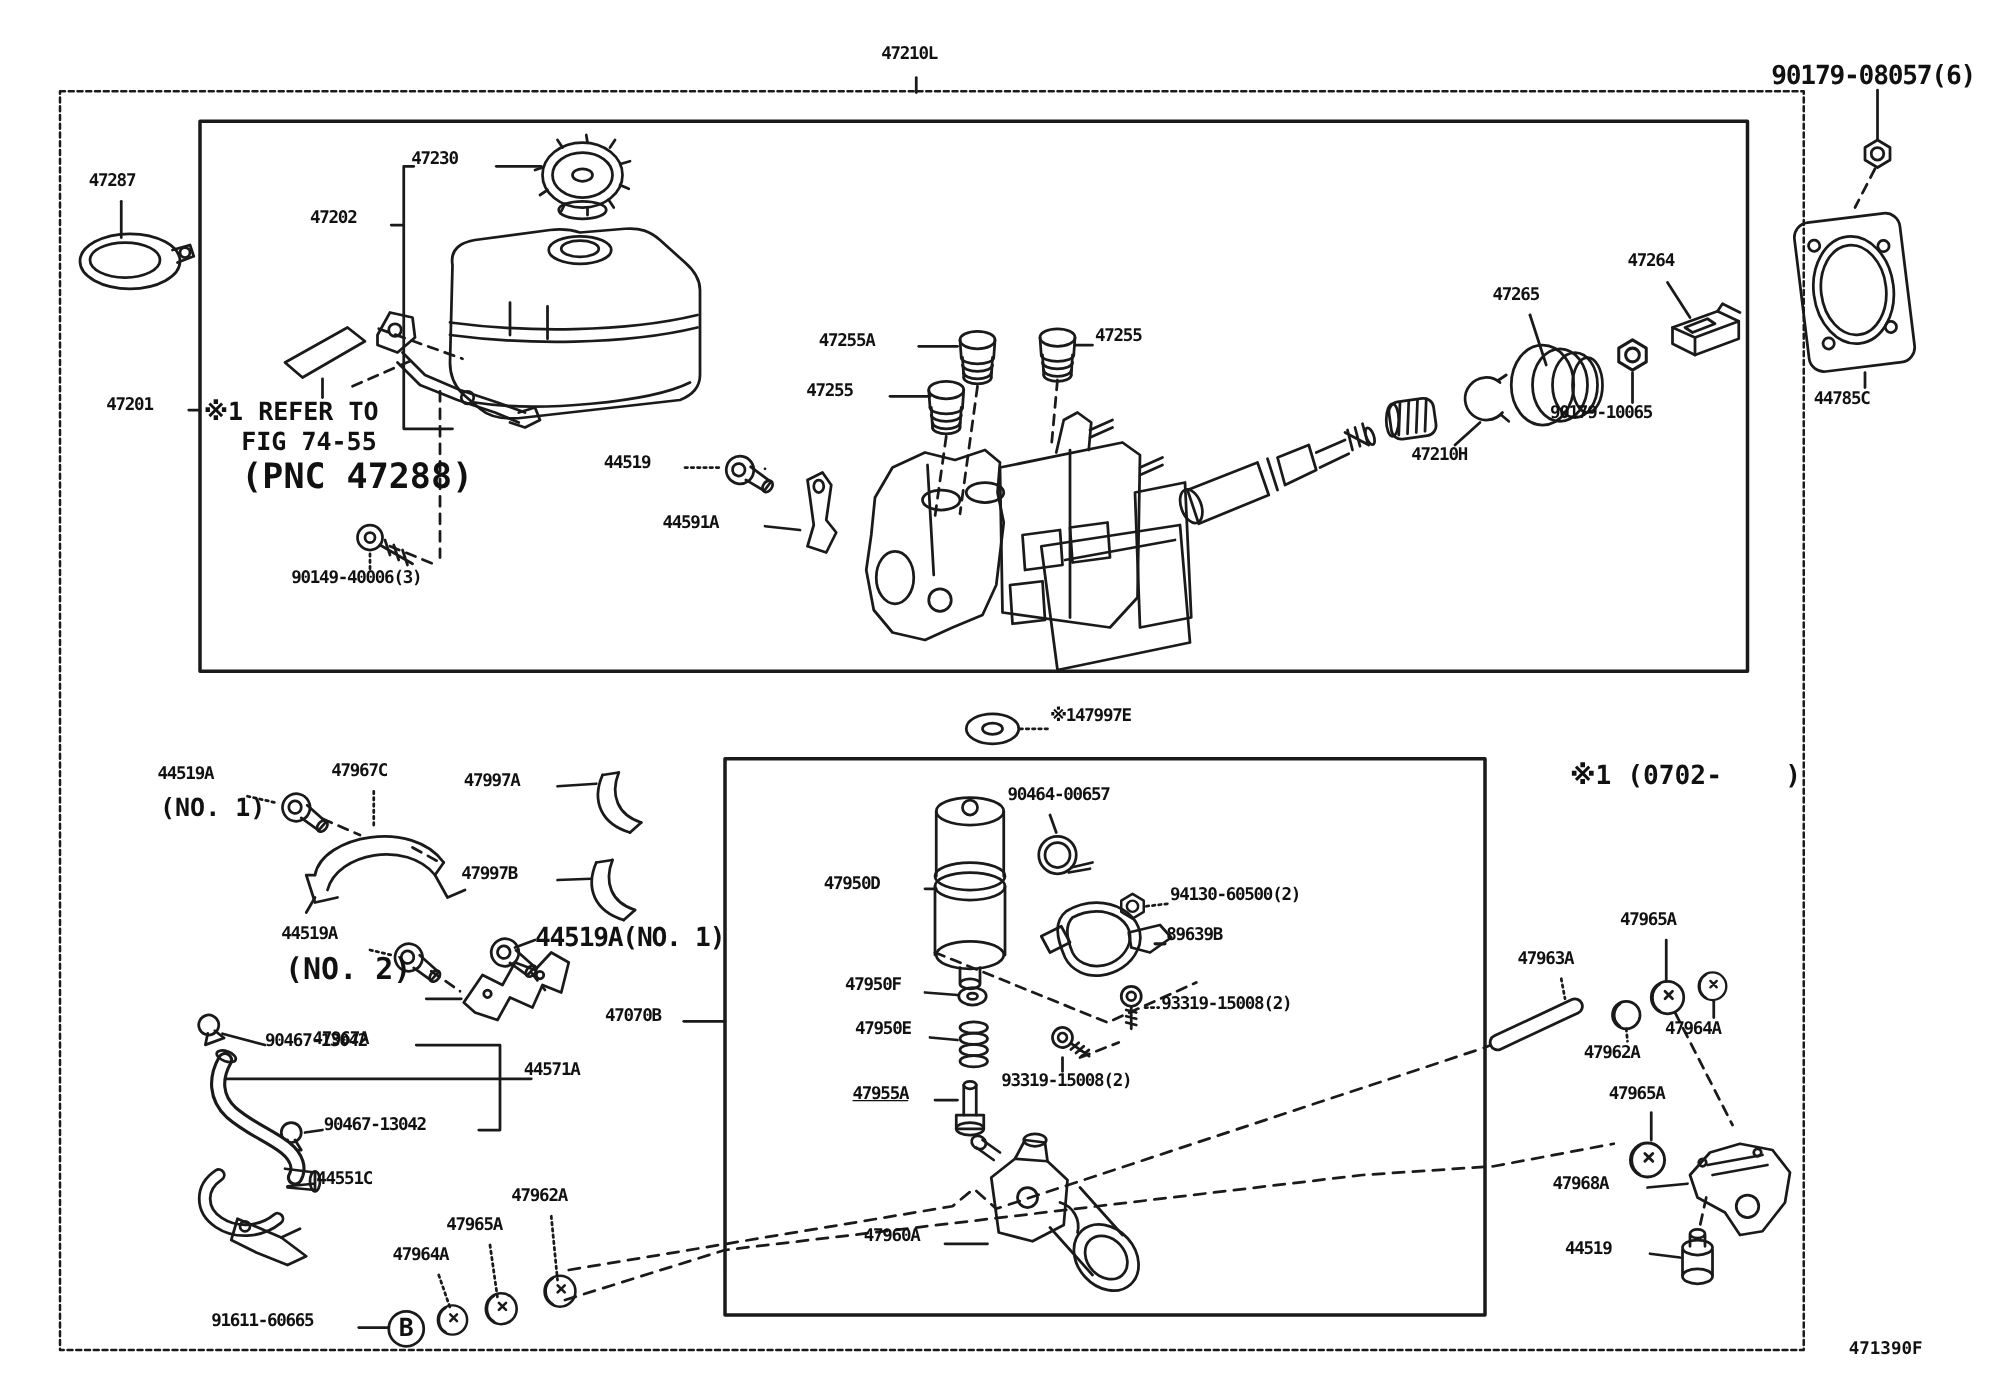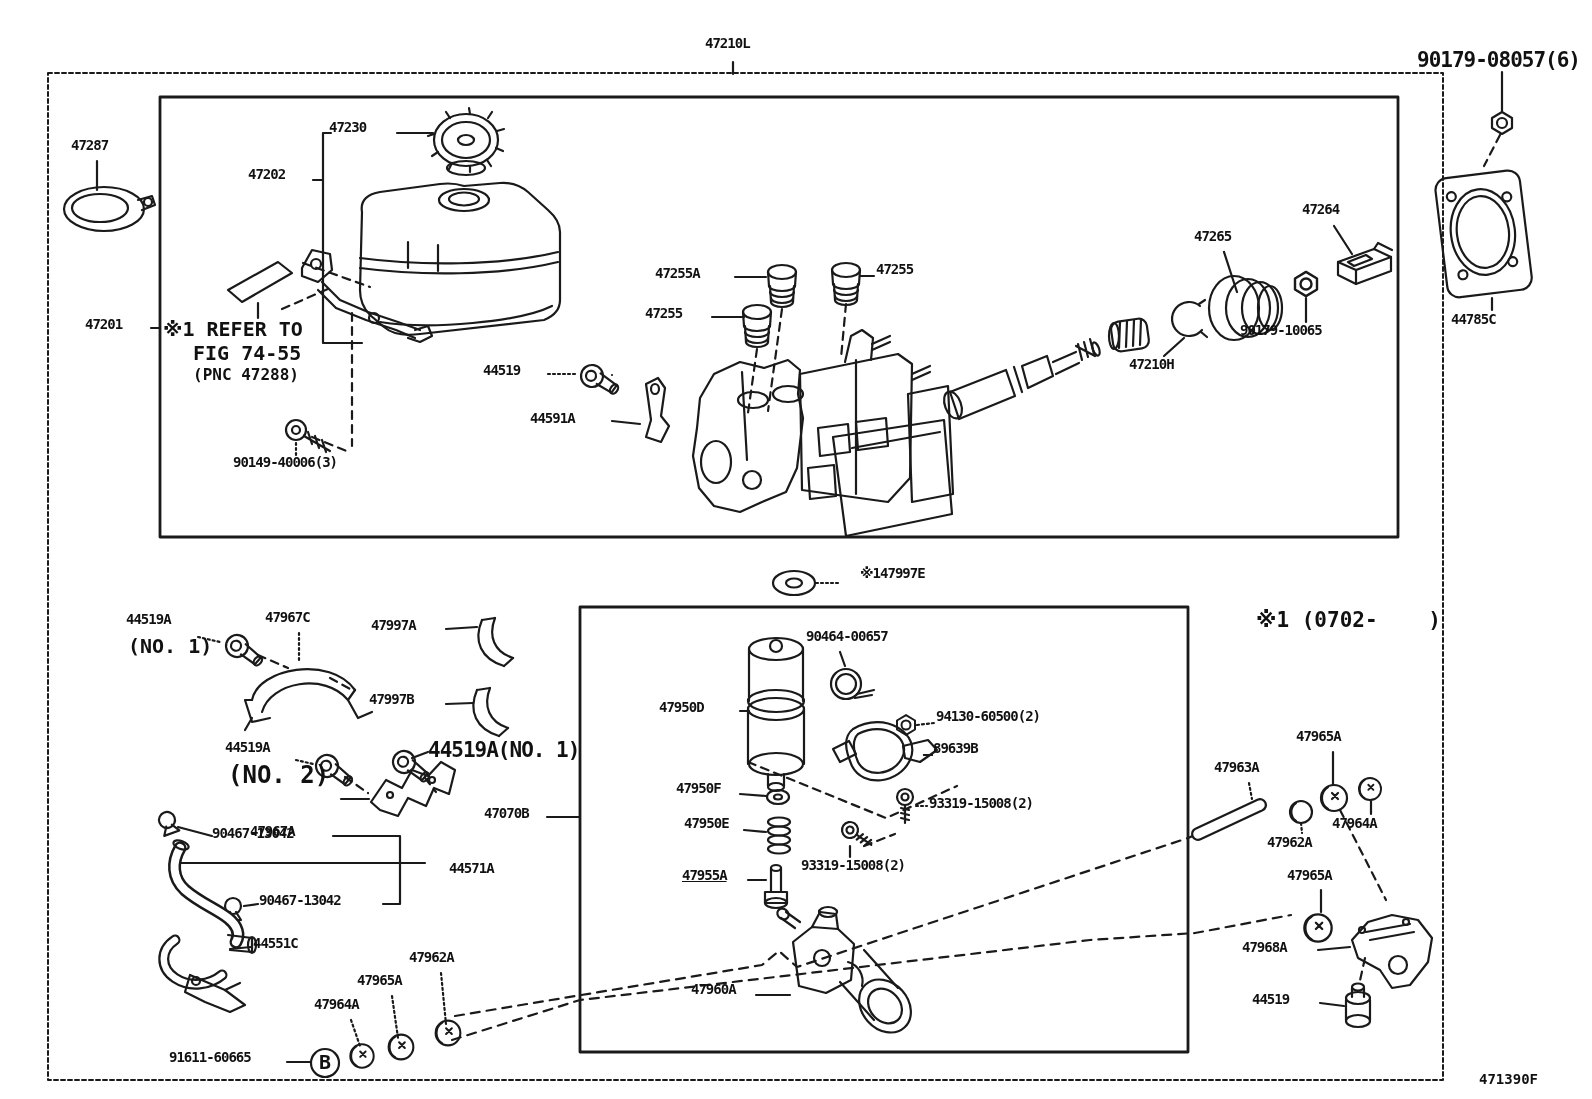--- a/index.html
+++ b/index.html
@@ -426,33 +426,33 @@
 
 <div id="labels">
       <div class="lbl" style="left: 705px; top: 36px;">47210L</div>
       <div class="lbl" style="left: 1417px; top: 50px; font-size: 21px;">90179-08057(6)</div>
       <div class="lbl" style="left: 71px; top: 138px;">47287</div>
       <div class="lbl" style="left: 329px; top: 120px; text-align: right;">47230</div>
       <div class="lbl" style="left: 248px; top: 167px;">47202</div>
       <div class="lbl" style="left: 85px; top: 317px;">47201</div>
       <div class="lbl note" style="left: 163px; top: 319px; font-size: 20px;">※1 REFER TO</div>
       <div class="lbl note" style="left: 193px; top: 343px; font-size: 20px;">FIG 74-55</div>
-      <div class="lbl note" style="left: 193px; top: 367px; font-size: 16px;">(PNC 47288)</div>
+      <div class="lbl note" style="left: 193px; top: 367px; font-size: 28px;">(PNC 47288)</div>
       <div class="lbl" style="left: 233px; top: 455px;">90149-40006(3)</div>
       <div class="lbl" style="left: 655px; top: 266px;">47255A</div>
       <div class="lbl" style="left: 645px; top: 306px;">47255</div>
       <div class="lbl" style="left: 876px; top: 262px;">47255</div>
       <div class="lbl" style="left: 483px; top: 363px;">44519</div>
       <div class="lbl" style="left: 530px; top: 411px;">44591A</div>
       <div class="lbl" style="left: 1194px; top: 229px;">47265</div>
       <div class="lbl" style="left: 1302px; top: 202px;">47264</div>
       <div class="lbl" style="left: 1240px; top: 323px;">90179-10065</div>
       <div class="lbl" style="left: 1129px; top: 357px;">47210H</div>
       <div class="lbl" style="left: 1451px; top: 312px;">44785C</div>
-      <div class="lbl" style="left: 840px; top: 566px; margin-left: 20px;">※147997E</div>
+      <div class="lbl" style="left: 840px; top: 566px;">※147997E</div>
       <div class="lbl note" style="left: 1256px; top: 610px; font-size: 21px;">※1 (0702-    )</div>
       <div class="lbl" style="left: 806px; top: 629px;">90464-00657</div>
       <div class="lbl" style="left: 659px; top: 700px;">47950D</div>
       <div class="lbl" style="left: 936px; top: 709px;">94130-60500(2)</div>
       <div class="lbl" style="left: 933px; top: 741px;">89639B</div>
       <div class="lbl" style="left: 676px; top: 781px;">47950F</div>
       <div class="lbl" style="left: 929px; top: 796px;">93319-15008(2)</div>
       <div class="lbl" style="left: 684px; top: 816px;">47950E</div>
       <div class="lbl" style="left: 801px; top: 858px;">93319-15008(2)</div>
       <div class="lbl" style="left: 682px; top: 868px; text-decoration: underline;">47955A</div>
@@ -461,21 +461,21 @@
       <div class="lbl" style="left: 126px; top: 612px;">44519A</div>
       <div class="lbl note" style="left: 128px; top: 636px; font-size: 20px;">(NO. 1)</div>
       <div class="lbl" style="left: 265px; top: 610px;">47967C</div>
       <div class="lbl" style="left: 371px; top: 618px;">47997A</div>
       <div class="lbl" style="left: 369px; top: 692px;">47997B</div>
       <div class="lbl" style="left: 225px; top: 740px;">44519A</div>
       <div class="lbl note" style="left: 228px; top: 763px; font-size: 24px;">(NO. 2)</div>
       <div class="lbl" style="left: 428px; top: 740px; font-size: 21px;">44519A(NO. 1)</div>
       <div class="lbl" style="left: 250px; top: 789px; margin-top: 35px;">47967A</div>
       <div class="lbl" style="left: 212px; top: 826px;">90467-13042</div>
-      <div class="lbl" style="left: 449px; top: 849px; margin-top: 12px;">44571A</div>
+      <div class="lbl" style="left: 419px; top: 849px;">44571A</div>
       <div class="lbl" style="left: 259px; top: 893px;">90467-13042</div>
       <div class="lbl" style="left: 253px; top: 936px;">44551C</div>
       <div class="lbl" style="left: 409px; top: 950px;">47962A</div>
       <div class="lbl" style="left: 357px; top: 973px;">47965A</div>
       <div class="lbl" style="left: 314px; top: 997px;">47964A</div>
       <div class="lbl" style="left: 169px; top: 1050px;">91611-60665</div>
       <div class="lbl badge" style="left: 316px; top: 1052px; font-size: 20px;">B</div>
       <div class="lbl" style="left: 1214px; top: 760px;">47963A</div>
       <div class="lbl" style="left: 1296px; top: 729px;">47965A</div>
       <div class="lbl" style="left: 1332px; top: 816px;">47964A</div>

